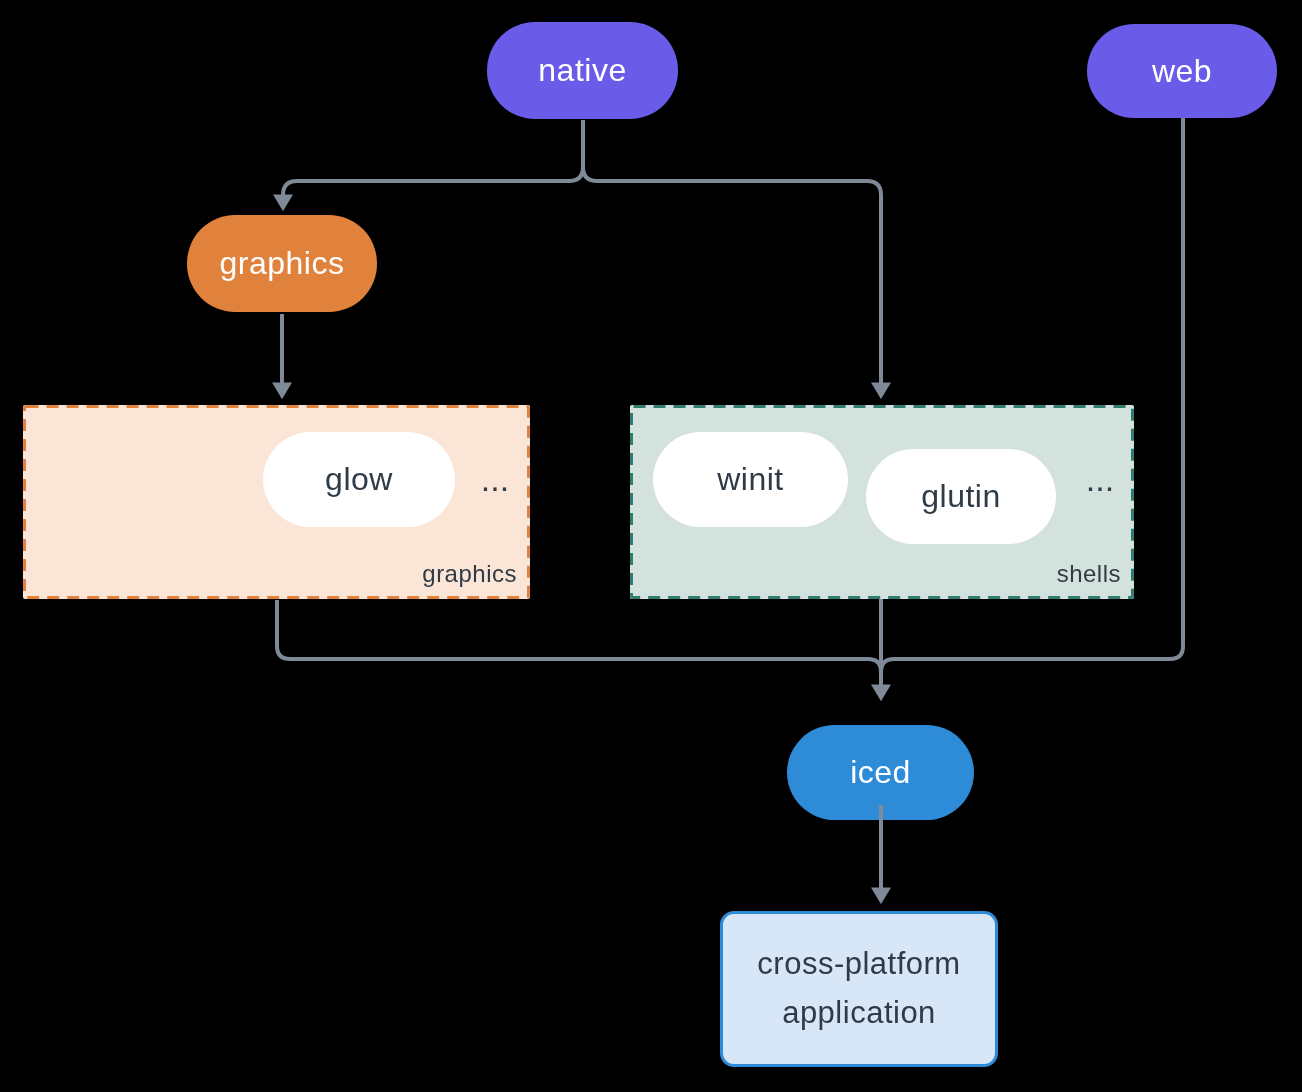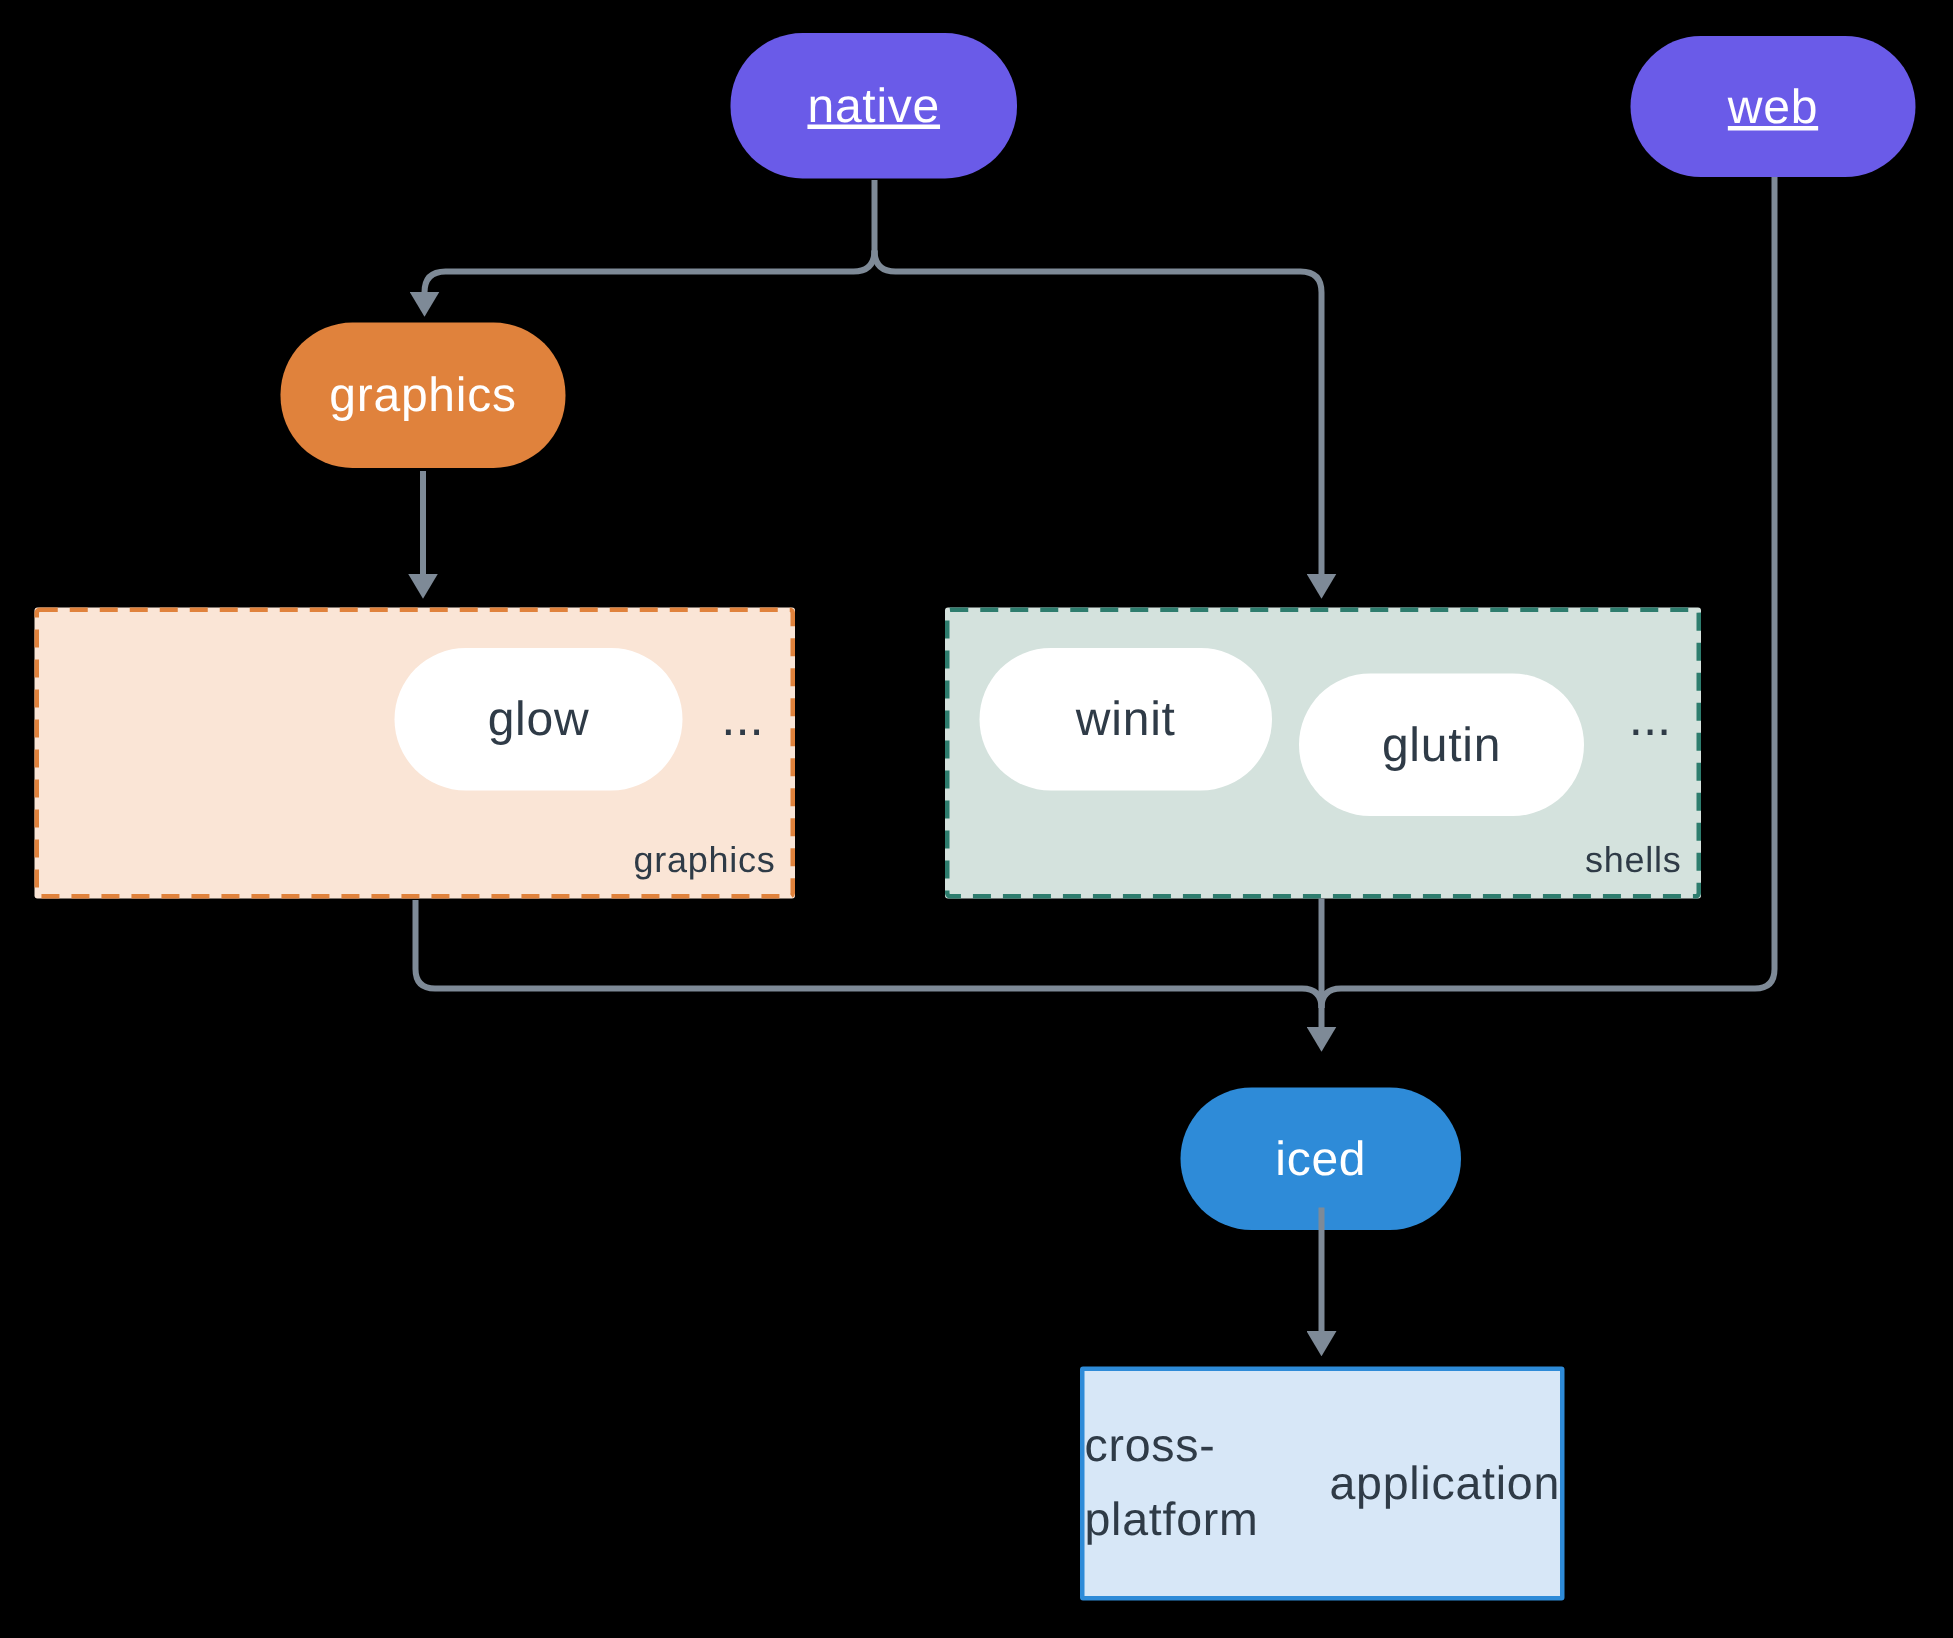--- a/index.html
+++ b/index.html
@@ -28,21 +28,21 @@
     background: var(--background, #000);
   }
   .node {
     position: absolute;
     display: flex; align-items: center; justify-content: center;
     border-radius: 48px;
     font-size: 32px;
     letter-spacing: 0.5px;
     color: var(--white, #fff);
   }
-  .node.purple { background: var(--purple, #6A5BE8); text-decoration: underline; }
+  .node.purple { background: var(--purple, #6A5BE8); }
   .node.orange { background: var(--orange, #E0823C); }
   .node.blue   { background: var(--blue, #2E8BD8); }
   .node.white  {
     background: var(--white, #fff);
     color: var(--ink, #2F3B47);
   }
   .group-box {
     position: absolute;
     border-radius: 2px;
   }
@@ -56,25 +56,25 @@
     color: var(--ink, #2F3B47);
   }
   .ellipsis {
     position: absolute;
     display: flex; align-items: center; justify-content: center;
     font-size: 34px;
     color: var(--ink, #2F3B47);
   }
   .app-box {
     position: absolute;
-    left: 720px; top: 911px; width: 323px; height: 156px;
+    left: 720px; top: 911px; width: 278px; height: 156px;
     background: var(--lightblue, #D7E7F7);
     border: 3px solid var(--blue, #2E8BD8);
-    border-radius: 2px;
-    display: flex; flex-direction: row;
+    border-radius: 14px;
+    display: flex; flex-direction: column;
     align-items: center; justify-content: center;
     font-size: 31px; line-height: 1.58;
     letter-spacing: 0.5px;
     color: var(--ink, #2F3B47);
   }
   
   .n-native   { left: 487px; top: 22px;  width: 191px; height: 97px; }
   .n-web      { left: 1087px; top: 24px; width: 190px; height: 94px; }
   .n-graphics { left: 187px; top: 215px; width: 190px; height: 97px; }
   .n-iced     { left: 787px; top: 708px; width: 187px; height: 95px; margin-top: 17px; }

